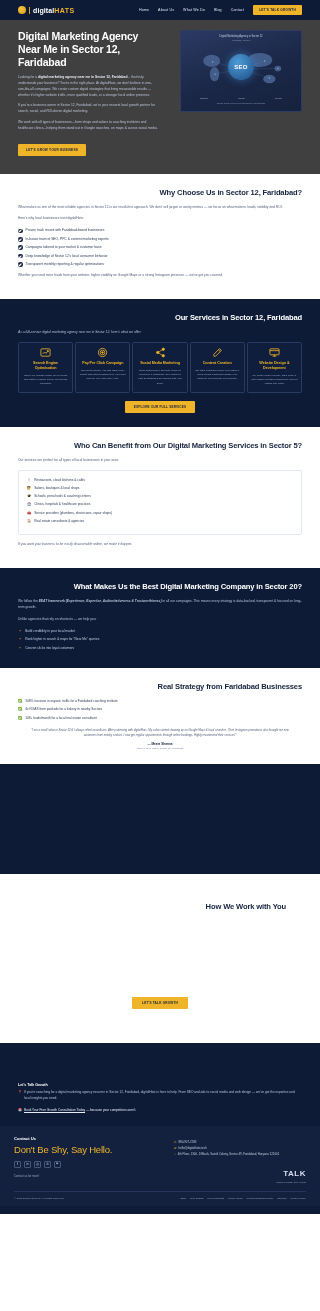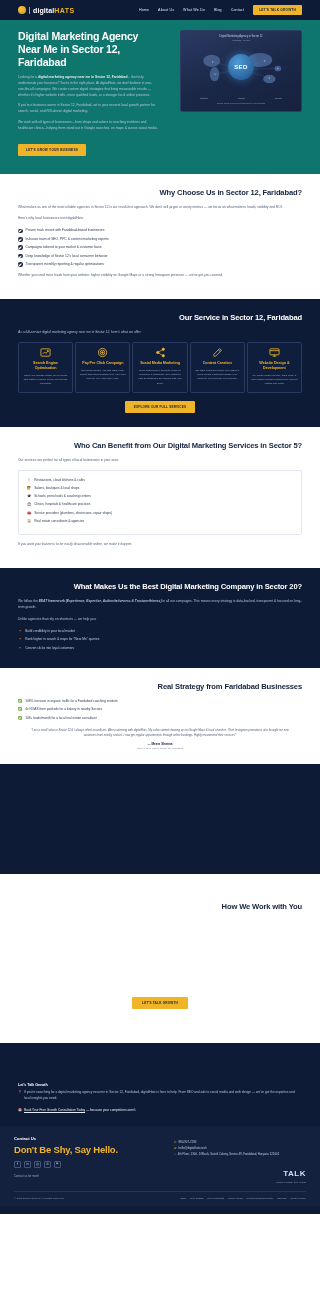--- a/index.html
+++ b/index.html
@@ -39,21 +39,21 @@
     white-space: nowrap;
   }
   .nav-cta {
     background: #f0b429; color: #15233f;
     font-size: 3.2px; font-weight: 700; letter-spacing: .2px;
     padding: 3px 6px; border: none; border-radius: 1px; cursor: pointer;
     white-space: nowrap;
   }
 
   
-  .hero { background: #0f766e; padding: 10px 18px 18px; display: flex; gap: 22px; }
+  .hero { background: #404040; padding: 10px 18px 18px; display: flex; gap: 22px; }
   .hero-left { width: 140px; }
   .hero-title {
     font-size: 10.5px; font-weight: 800; line-height: 1.25; color: #ffffff;
     letter-spacing: -.2px; margin-bottom: 6px;
   }
   .hero-para { font-size: 3.3px; line-height: 1.75; color: #b9c3d6; margin-bottom: 5px; }
   .hero-para b { color: #e6ebf4; }
   .hero-btn {
     background: #f0b429; color: #15233f; border: none; border-radius: 1px;
     font-size: 3.2px; font-weight: 700; padding: 4px 8px; cursor: pointer;
@@ -142,42 +142,42 @@
 
   
   .quote {
     font-size: 2.8px; line-height: 1.9; color: #50607c; font-style: italic;
     text-align: center; margin: 7px 10px 4px;
   }
   .quote-author { font-size: 3.1px; font-weight: 700; text-align: center; color: #16243f; }
   .quote-role { font-size: 2.5px; text-align: center; color: #7a869c; margin-top: 1px; }
 
   
-  .howwework { padding: 28px 18px 34px; text-align: center; min-height: 150px; }
+  .howwework { padding: 28px 34px 34px; text-align: center; min-height: 150px; }
   .how-btn {
     background: #f0b429; color: #15233f; border: none; border-radius: 1px;
     font-size: 3.1px; font-weight: 700; padding: 4px 10px; cursor: pointer;
     letter-spacing: .2px; margin-top: 78px;
   }
 
   
   .cta-strip { background: #0d1b36; padding: 40px 18px 14px; }
   .cta-head { font-size: 3.6px; font-weight: 800; color: #ffffff; margin-bottom: 3px; }
   .cta-line { font-size: 3.2px; line-height: 1.8; color: #b4c0d6; display: flex; gap: 2px; }
   .cta-line .em { flex: 0 0 auto; }
   .cta-book { font-size: 3.2px; color: #e7ecf5; margin-top: 6px; display: flex; gap: 2px; }
   .cta-book u { text-decoration: underline; }
 
   
   footer.site-footer { background: #13213f; padding: 10px 14px 0; }
   .foot-row { display: flex; gap: 10px; }
   .foot-left { width: 150px; }
   .foot-kicker { font-size: 4.2px; font-weight: 700; color: #ffffff; margin-bottom: 3px; }
   .foot-head {
-    font-size: 9.5px; font-weight: 700; color: #f0b429; letter-spacing: -.2px;
+    font-size: 9.5px; font-weight: 400; color: #f0b429; letter-spacing: -.2px;
     margin-bottom: 6px;
   }
   .social-row { display: flex; gap: 3px; margin-bottom: 6px; }
   .social {
     width: 7px; height: 7px; border: 1px solid #46557a; border-radius: 1px;
     display: flex; align-items: center; justify-content: center;
     color: #c8d1e2; font-size: 3.6px; cursor: pointer; line-height: 1;
   }
   .foot-note { font-size: 2.8px; color: #98a5bd; }
   .foot-right { flex: 1; padding-top: 4px; }
@@ -295,21 +295,21 @@
       </li>
     <li>
         <span class="ck"></span>
         <span>Transparent monthly reporting &amp; regular optimizations</span>
       </li>
   </ul>
   <p class="lead">Whether you need more leads from your website, higher visibility on Google Maps or a strong Instagram presence — we've got you covered.</p>
 </section>
 
 <section class="navy">
-  <h2 class="sec-title on-navy">Our Service in Sector 12, Faridabad</h2>
+  <h2 class="sec-title on-navy">Our Services in Sector 12, Faridabad</h2>
   <p class="lead on-navy"><i>As a full-service digital marketing agency near me in Sector 12, here's what we offer:</i></p>
   <div class="services-grid">
 
     <div class="svc-card">
       <div class="svc-icon">
         <svg width="11" height="11" viewBox="0 0 24 24" fill="none" stroke="#f0b429" stroke-width="1.8">
           <rect x="2" y="4" width="20" height="16" rx="2"></rect>
             <polyline points="6,15 10,11 13,14 18,8"></polyline>
             <polyline points="15,8 18,8 18,11"></polyline>
         </svg>

